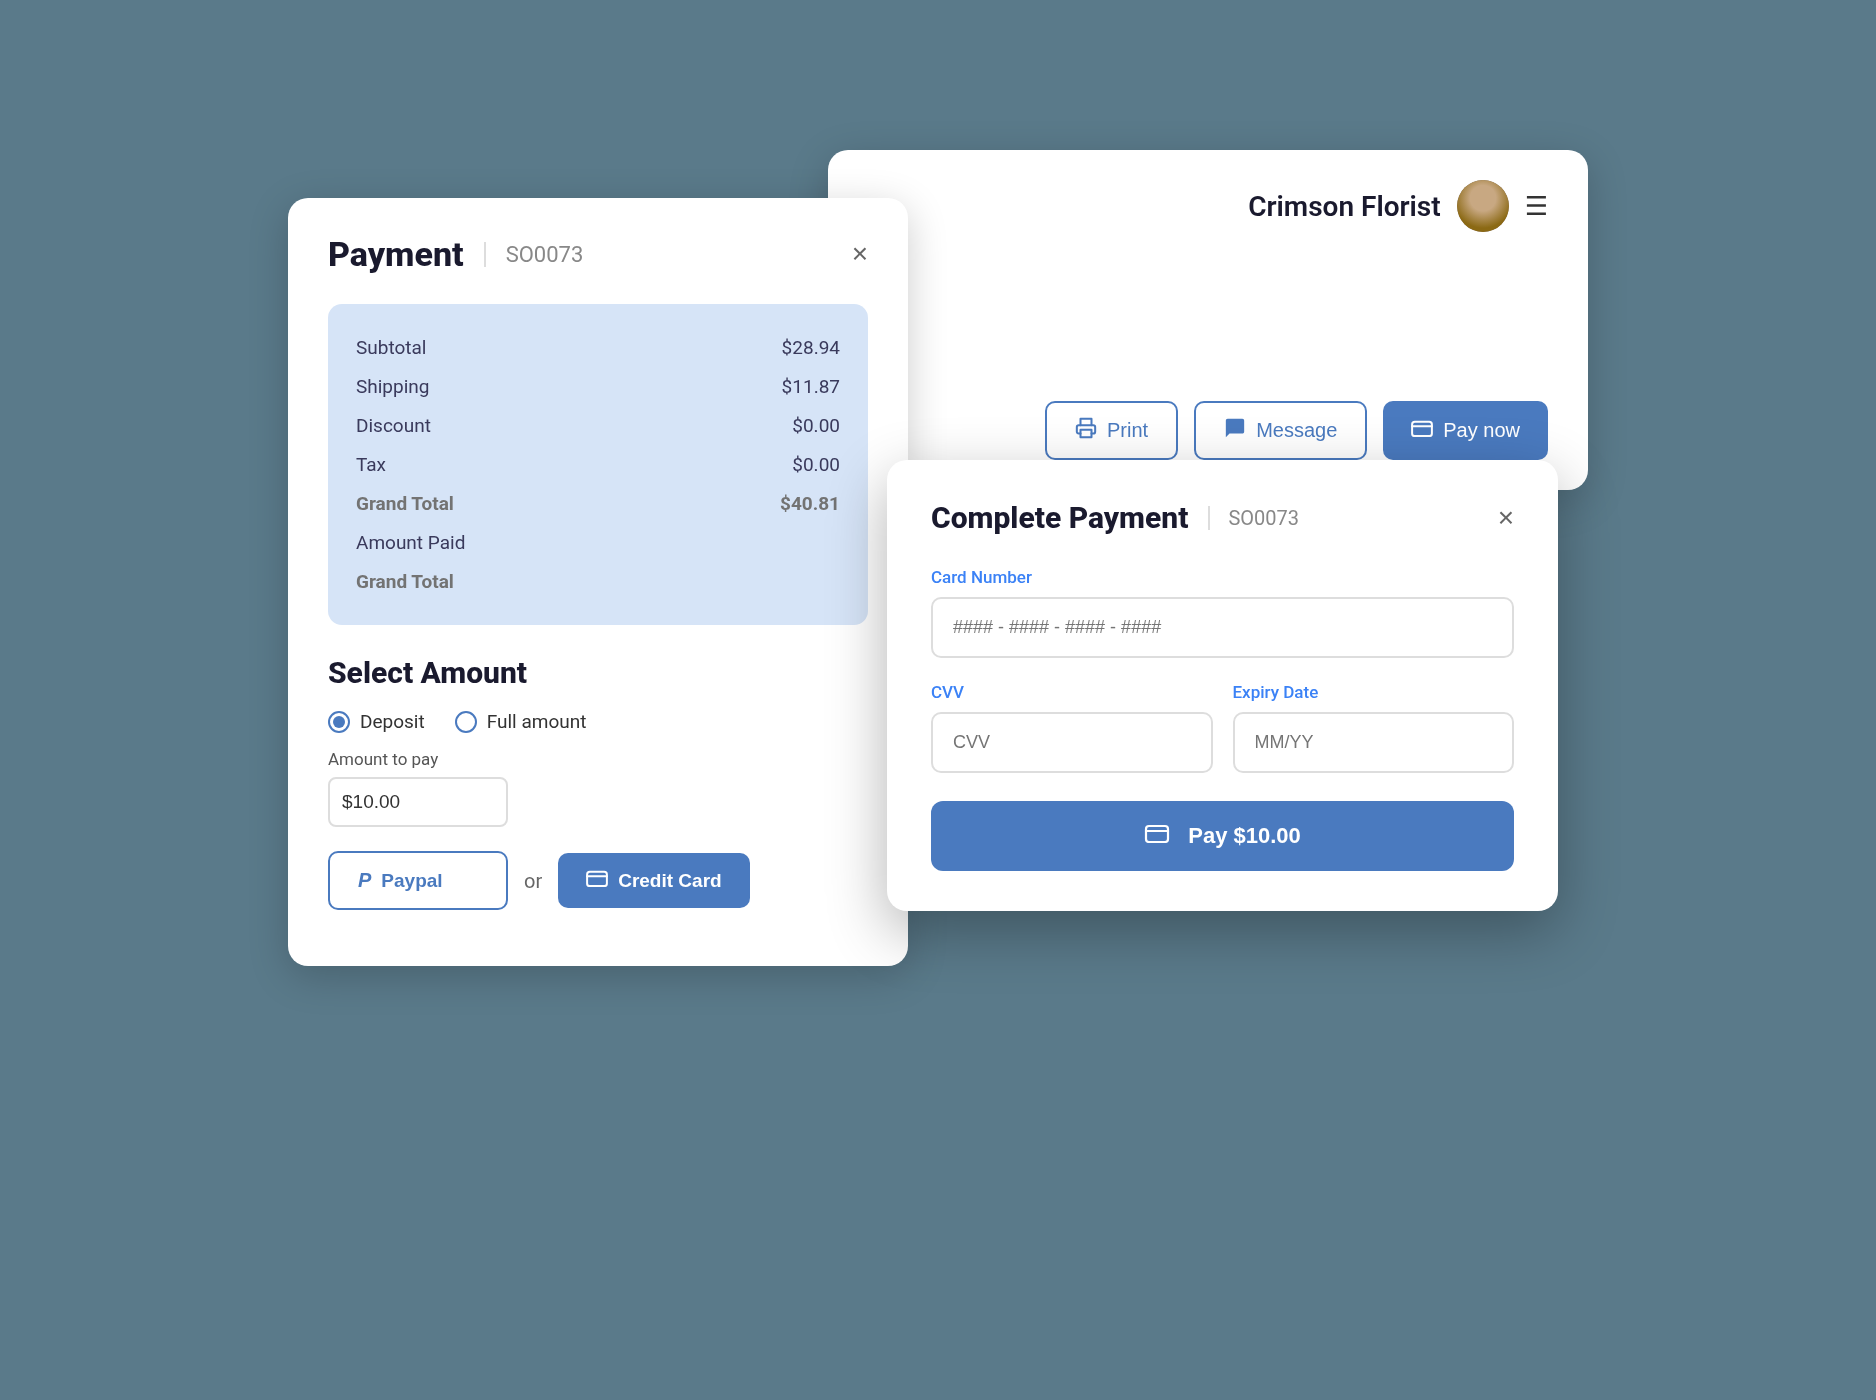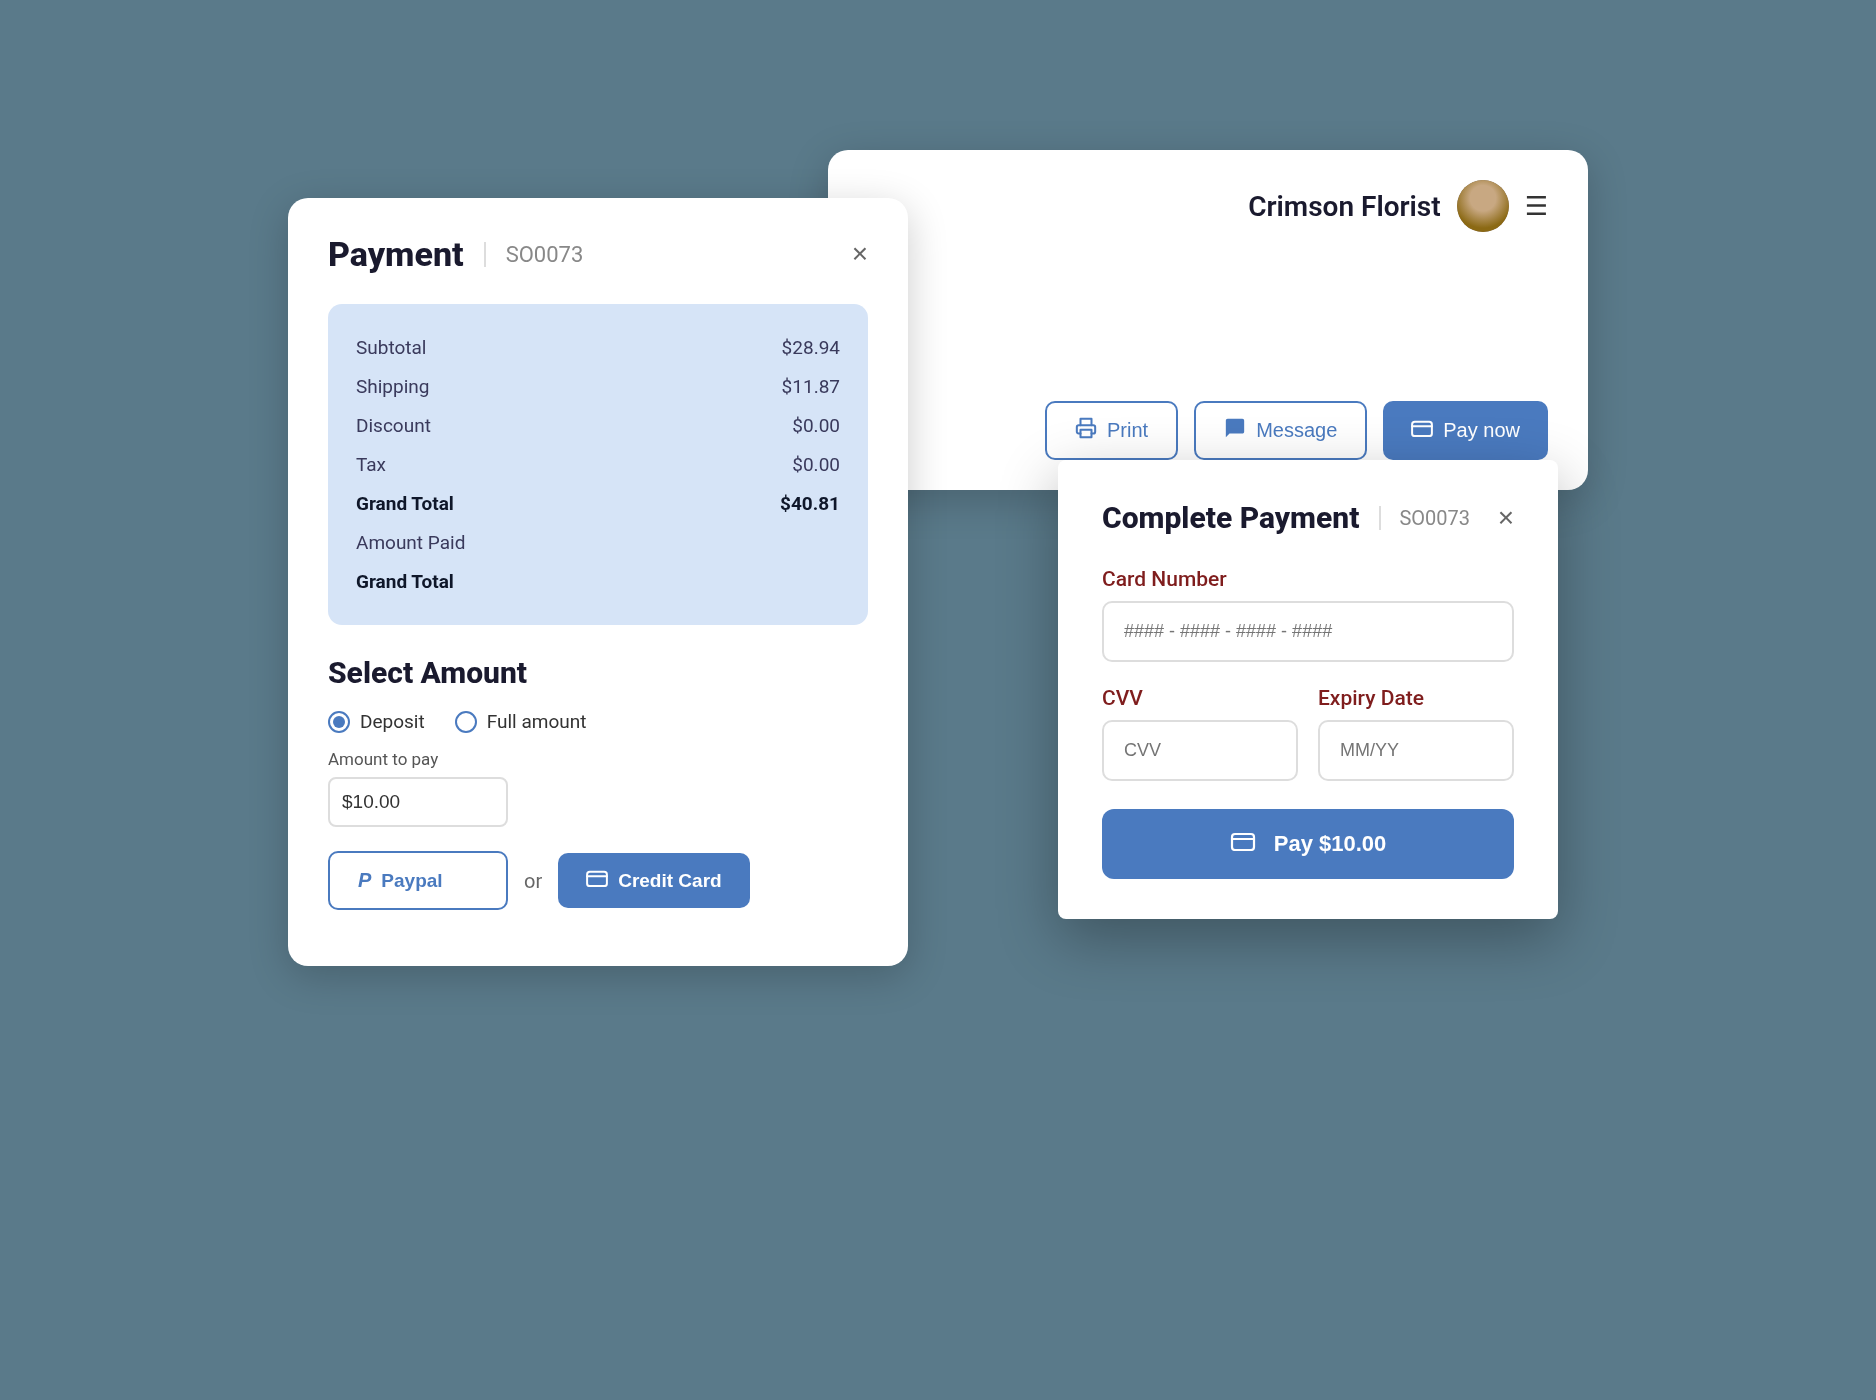--- a/index.html
+++ b/index.html
@@ -163,21 +163,21 @@
       display: flex;
       justify-content: space-between;
       align-items: center;
       padding: 8px 0;
       font-size: 19px;
       color: #3a3a5c;
     }
 
     .summary-row.bold {
       font-weight: 700;
-      color: #0f172a;
+      color: #737373;
       text-align: center;
     }
 
     .select-amount-section {
       padding: 0 0 20px 0;
     }
 
     .select-amount-title {
       font-size: 30px;
       font-weight: 800;
@@ -280,23 +280,23 @@
     .or-text {
       font-size: 20px;
       color: #666;
     }
 
     
     .card-complete {
       position: absolute;
       top: 310px;
       right: 30px;
-      width: 500px;
+      width: 671px;
       background: #fff;
-      border-radius: 8px;
+      border-radius: 20px;
       box-shadow: 0 20px 60px rgba(0,0,0,0.3);
       padding: 40px 44px;
       z-index: 10;
     }
 
     .complete-header {
       display: flex;
       align-items: center;
       gap: 20px;
       margin-bottom: 32px;
@@ -310,22 +310,22 @@
 
     .complete-order-id {
       font-size: 20px;
       color: #888;
       border-left: 2px solid #ddd;
       padding-left: 18px;
       flex: 1;
     }
 
     .form-label {
-      font-size: 21px;
-      color: #7f1d1d;
+      font-size: 17px;
+      color: #3b82f6;
       margin-bottom: 10px;
       display: block;
       font-weight: 500;
     }
 
     .form-input {
       width: 100%;
       border: 2px solid #ddd;
       border-radius: 10px;
       padding: 18px 20px;

